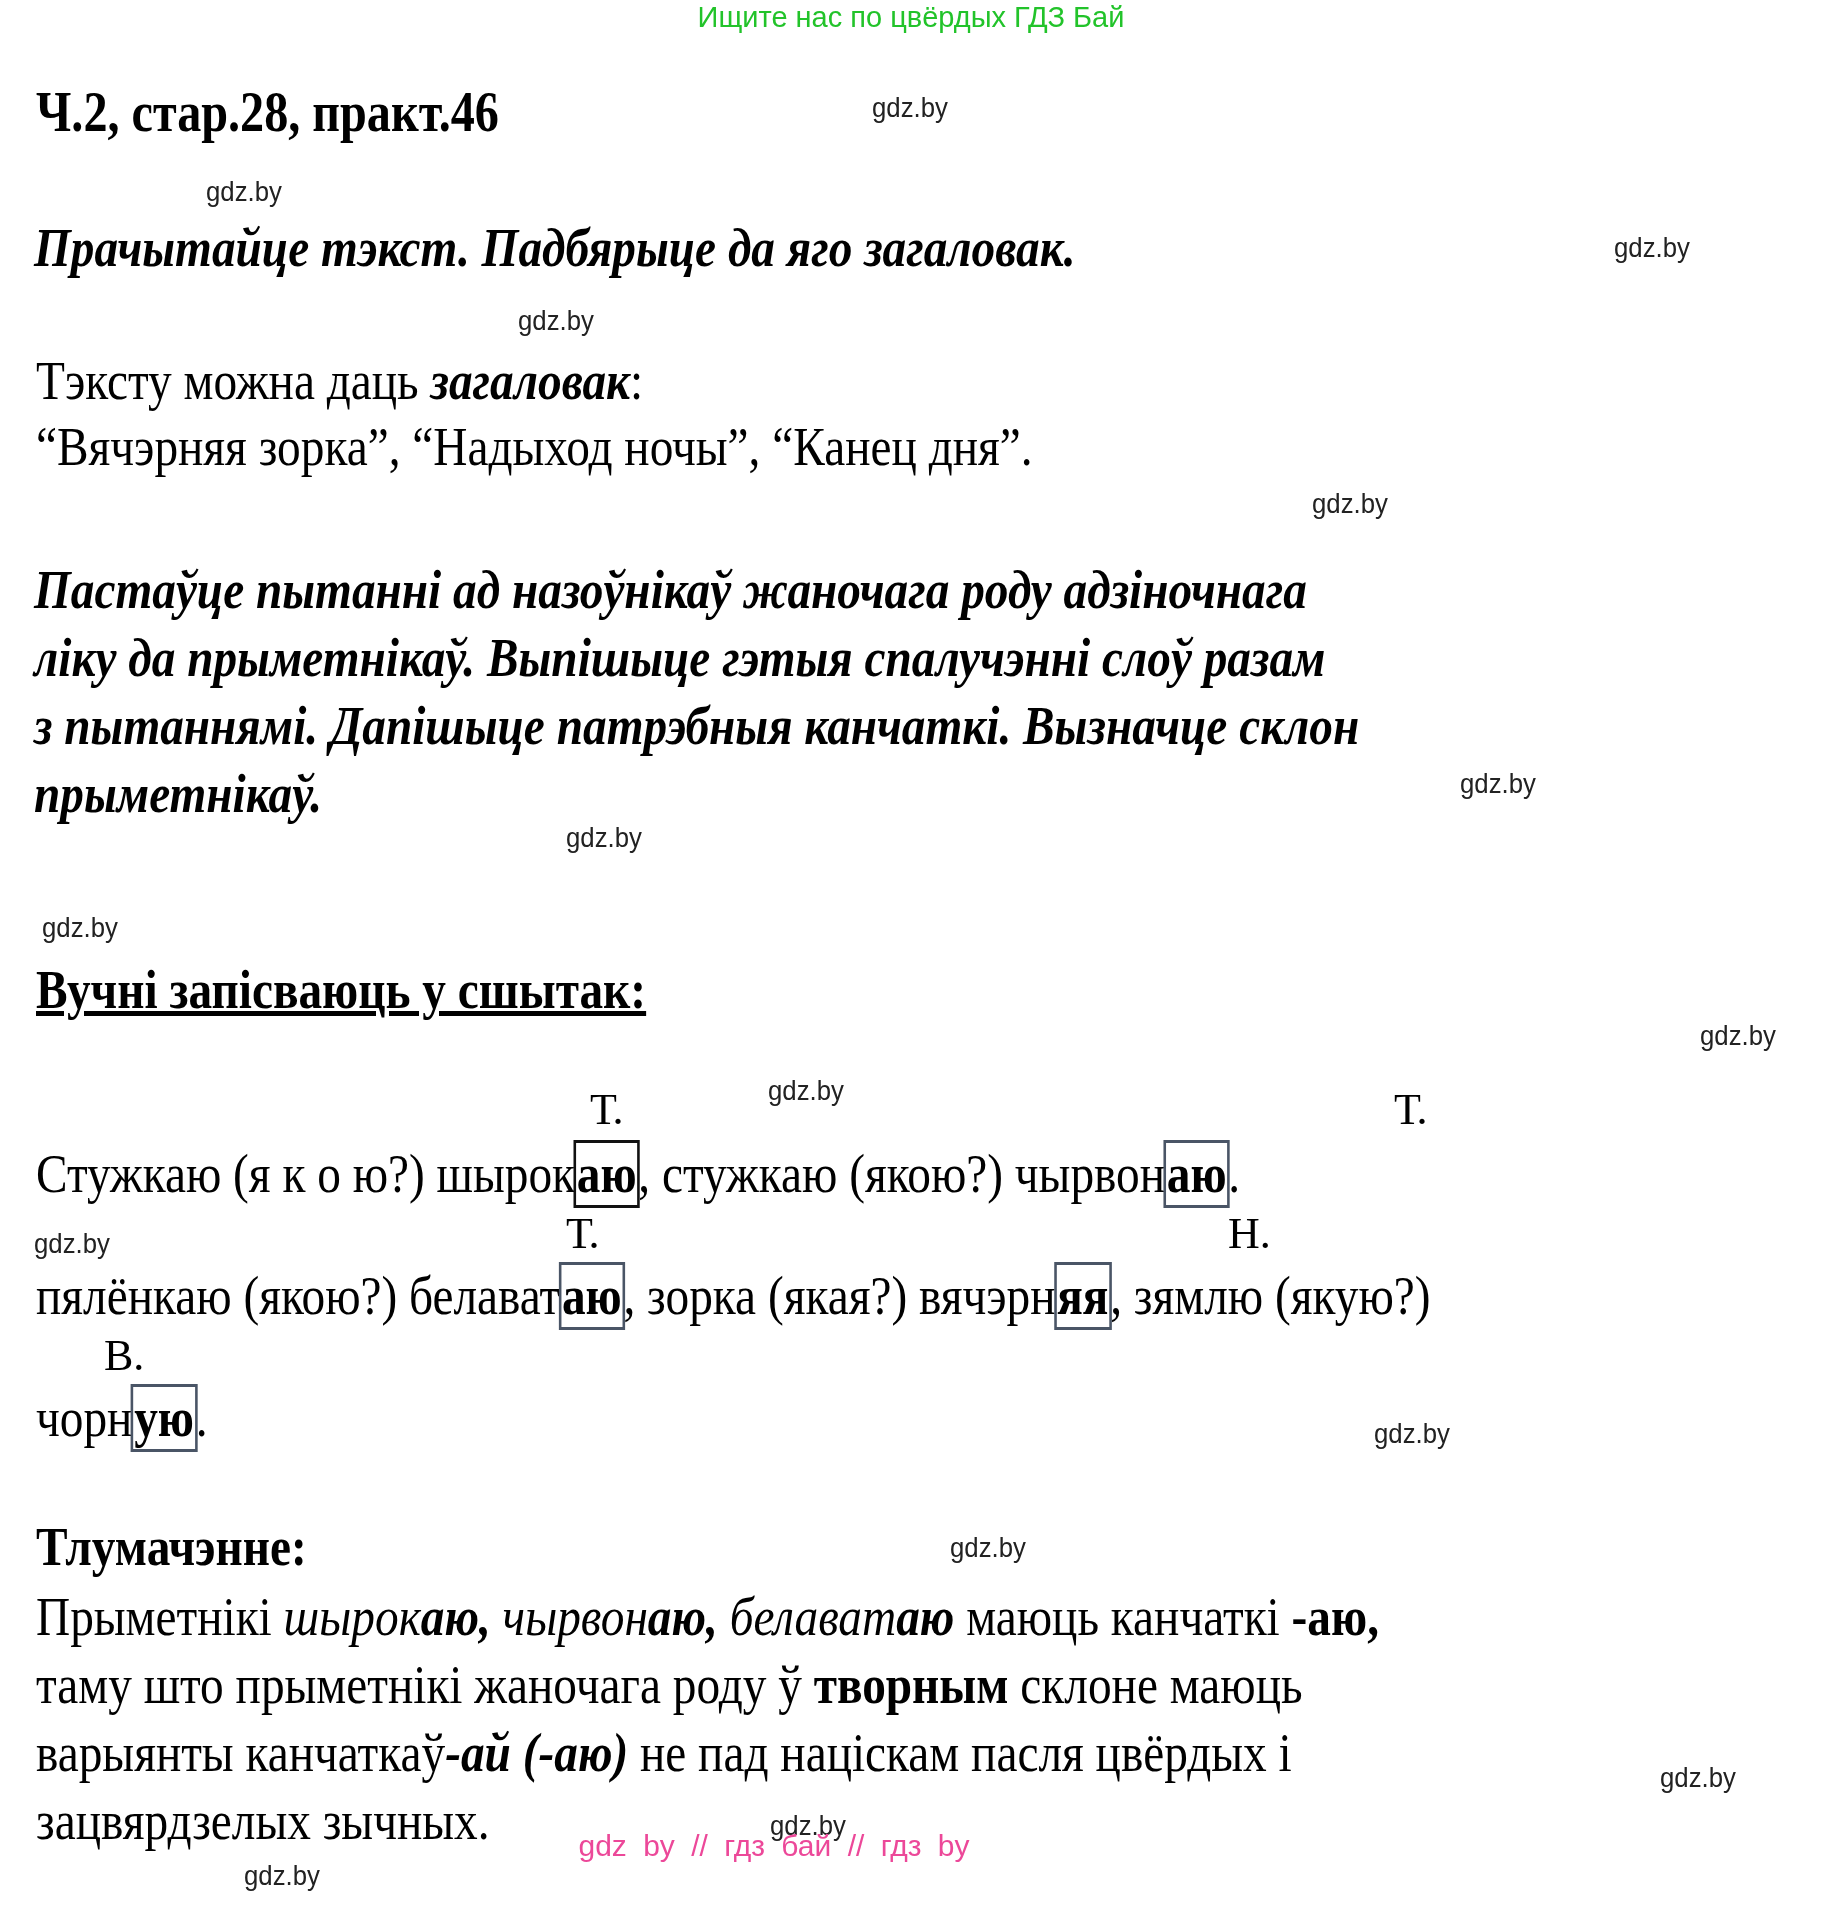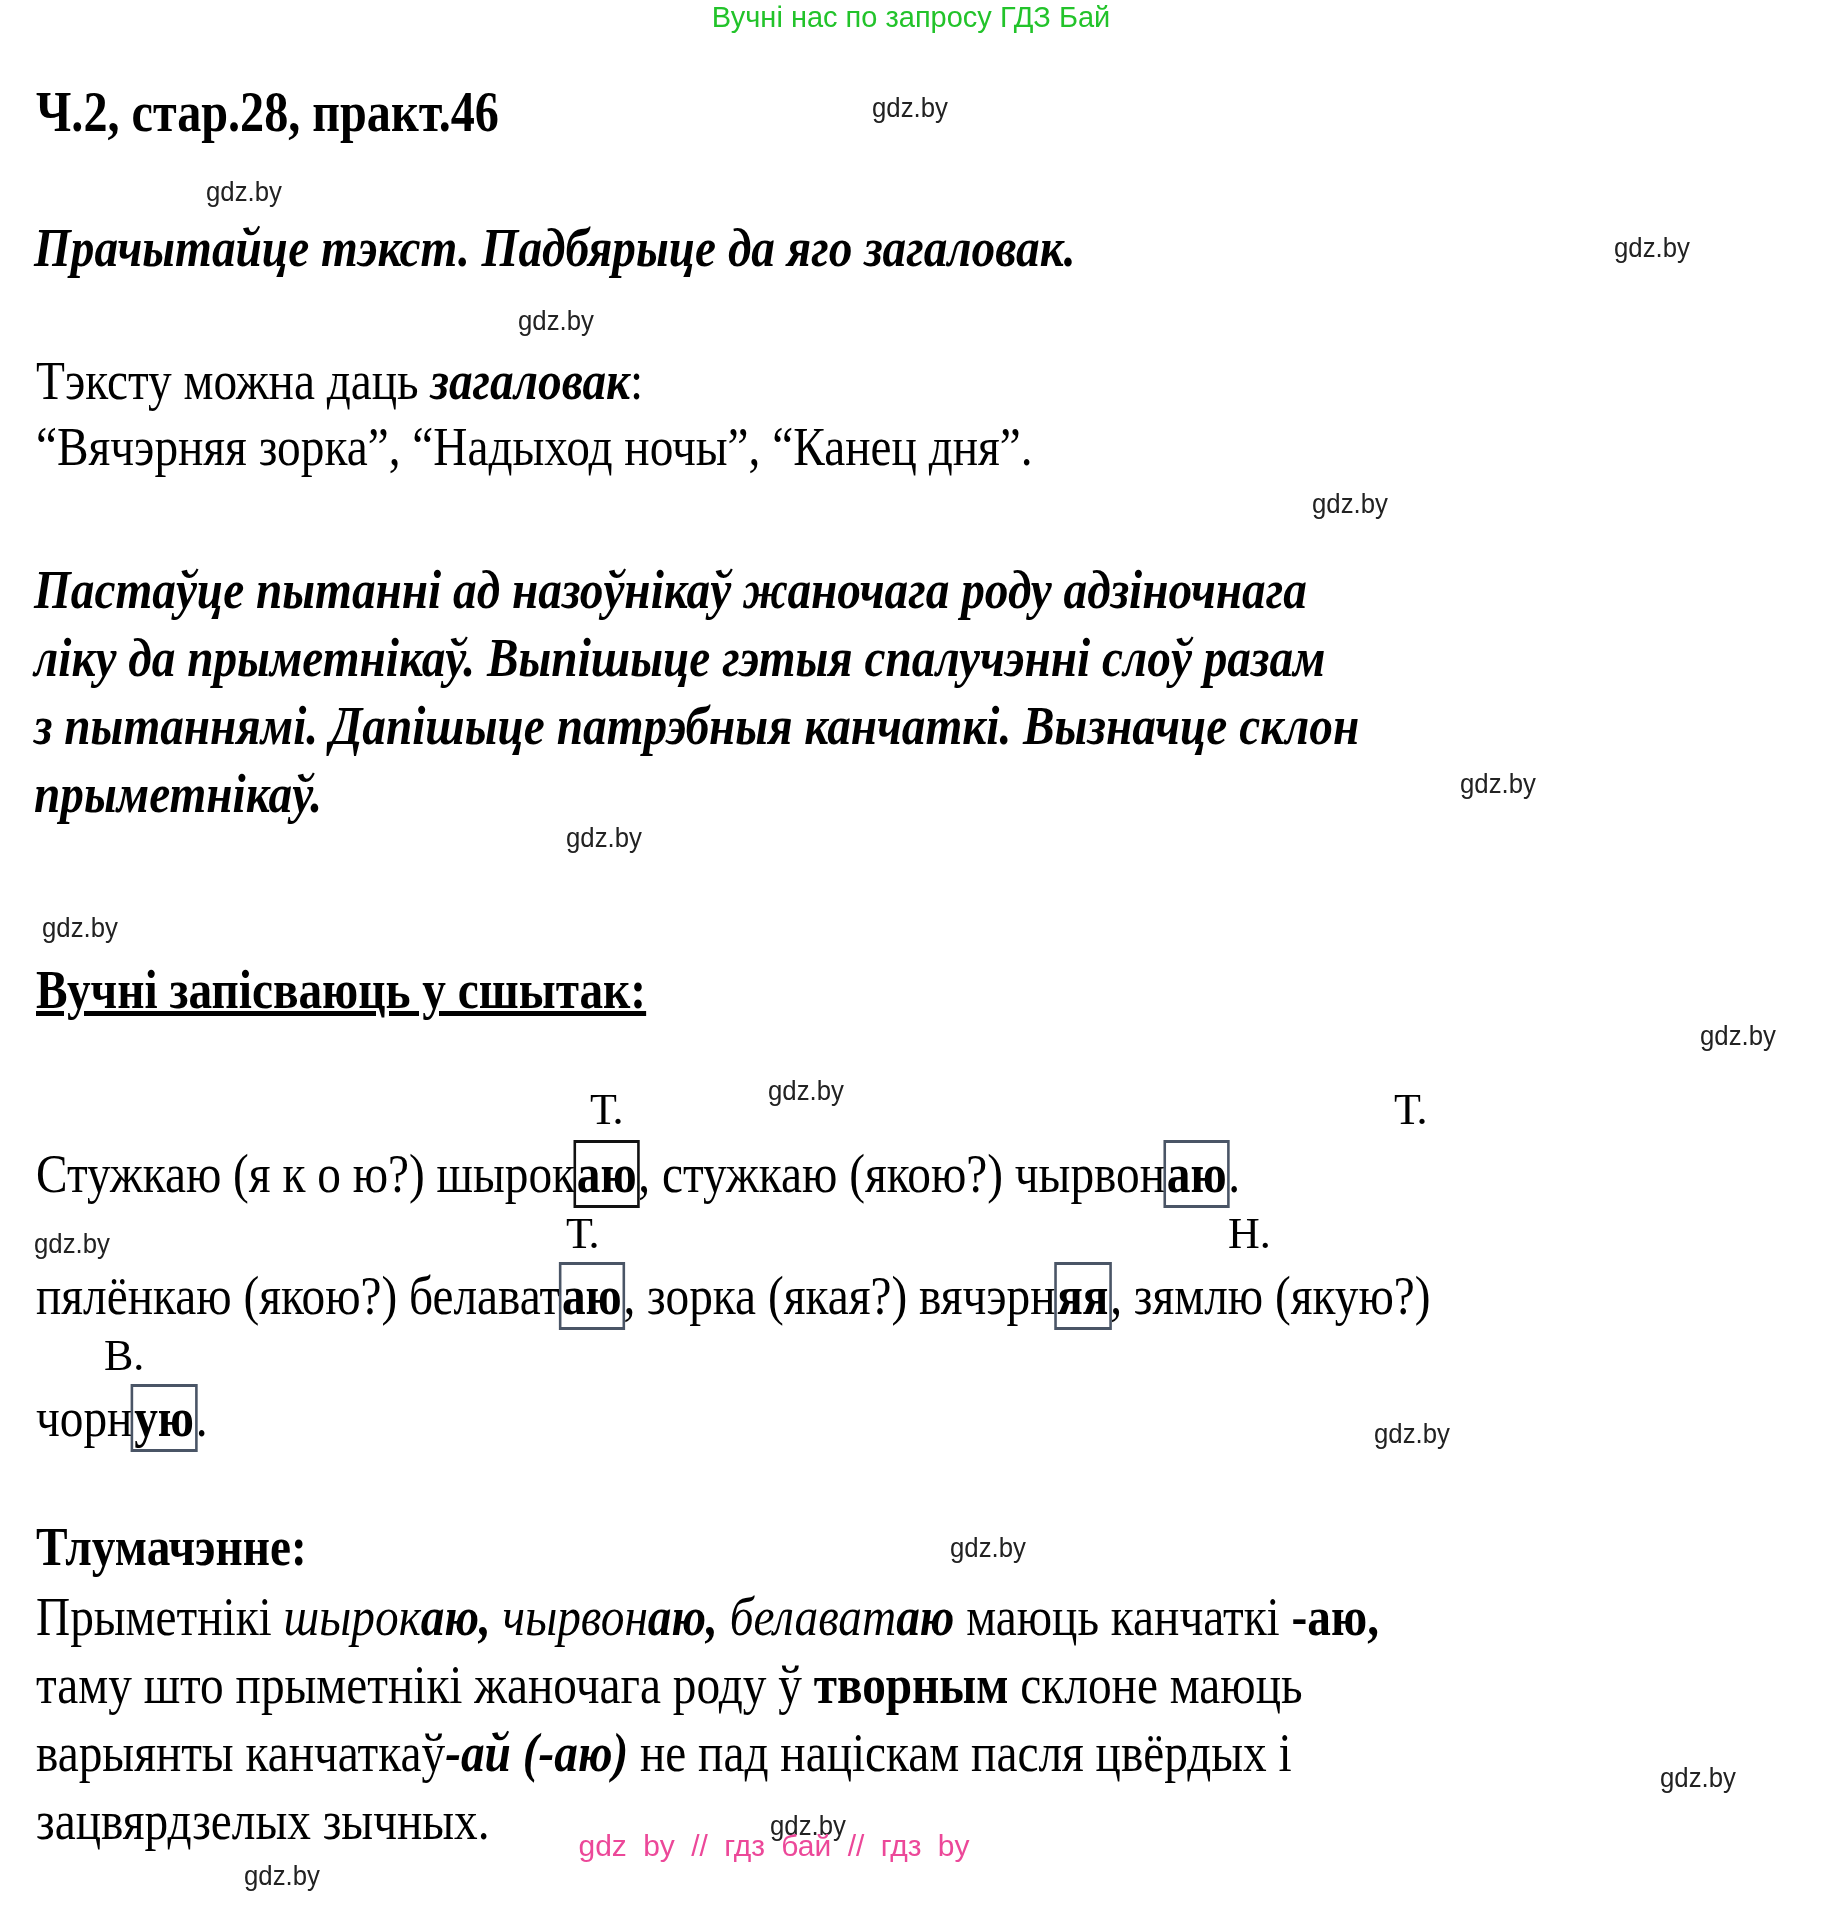--- a/index.html
+++ b/index.html
@@ -17,21 +17,21 @@
     .box { display: inline-block; border: 3px solid #4a5566; font-weight: bold; line-height: 62px; padding: 0 1px; margin: 0 -2px; }
     .box.dark { border-color: #111; }
     .b { font-weight: bold; }
     .bi { font-weight: bold; font-style: italic; }
     .i { font-style: italic; }
     .footer { top: 1829px; left: 0; width: 1548px; text-align: center; font-size: 30px; color: #ec4899; word-spacing: 8px; }
   </style>
 </head>
 <body>
 
-<div class="abs banner sans">Вучні нас по запросу ГДЗ Бай</div>
+<div class="abs banner sans">Ищите нас по цвёрдых ГДЗ Бай</div>
 
 <div class="abs title serif" style="top:80px;left:36px;">Ч.2, стар.28, практ.46</div>
 
 <div class="abs wm sans" style="top:92px;left:872px;">gdz.by</div>
 <div class="abs wm sans" style="top:176px;left:206px;">gdz.by</div>
 <div class="abs wm sans" style="top:232px;left:1614px;">gdz.by</div>
 <div class="abs wm sans" style="top:305px;left:518px;">gdz.by</div>
 <div class="abs wm sans" style="top:488px;left:1312px;">gdz.by</div>
 <div class="abs wm sans" style="top:768px;left:1460px;">gdz.by</div>
 <div class="abs wm sans" style="top:822px;left:566px;">gdz.by</div>

